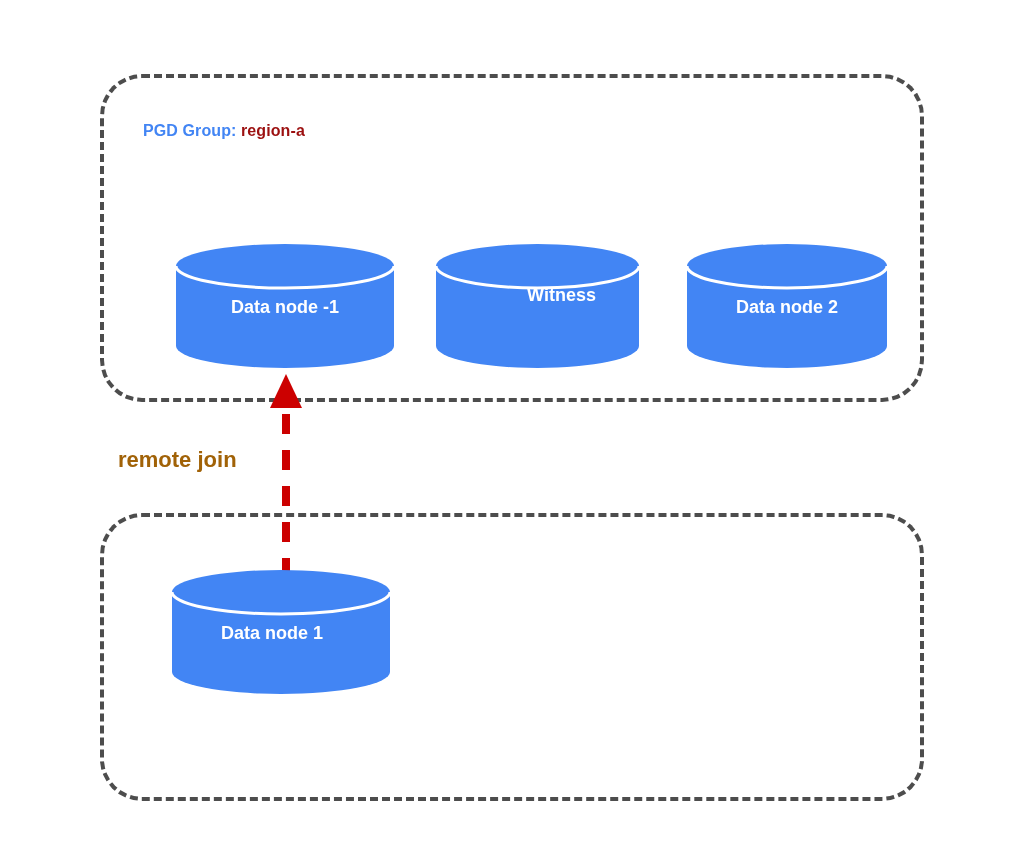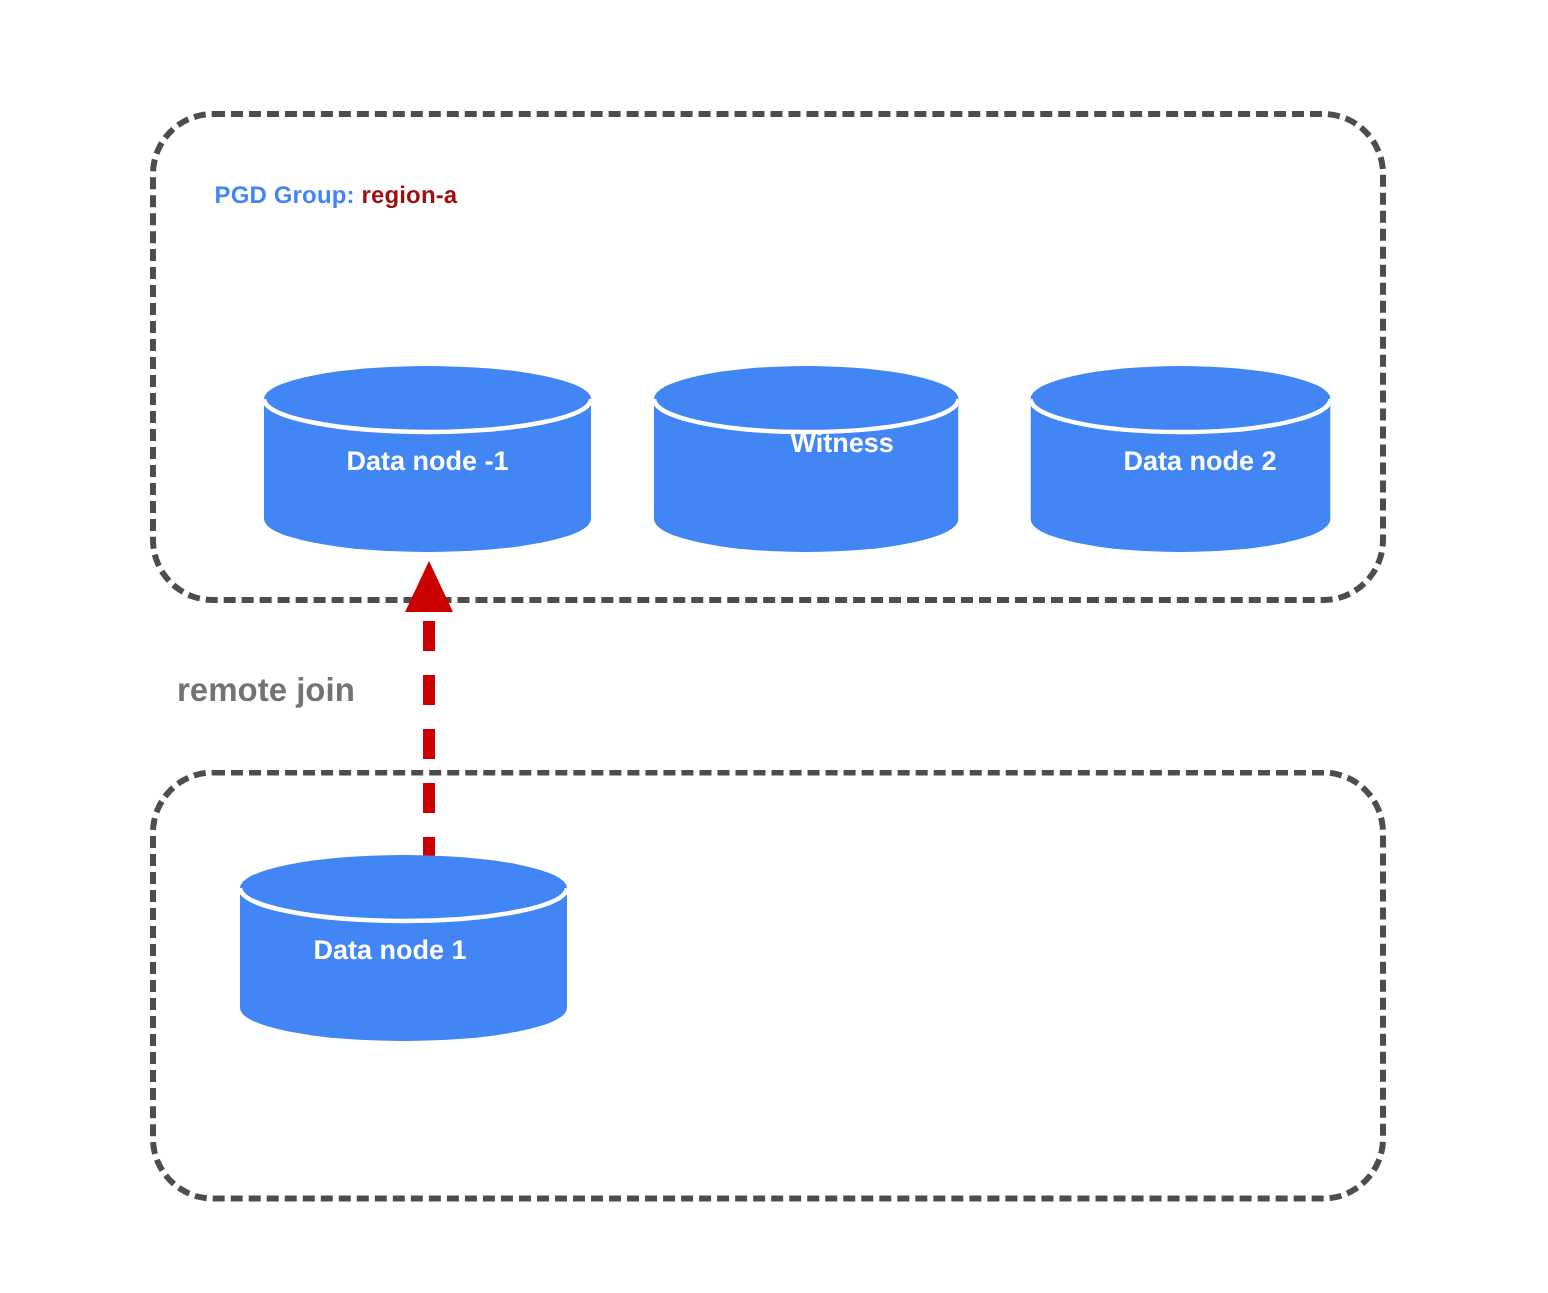--- a/index.html
+++ b/index.html
@@ -59,43 +59,43 @@
     color: #ffffff;
     font-size: 18px;
     font-weight: bold;
     line-height: 23px;
     z-index: 2;
     pointer-events: none;
   }
 
   #node-data-1   { left: 176px; top: 244px; width: 218px; height: 124px; }
   #node-witness  { left: 436px; top: 244px; width: 203px; height: 124px; }
-  #node-data-2   { left: 687px; top: 244px; width: 200px; height: 124px; padding-left: 26px; }
-  #node-data-b-1 { left: 160px; top: 570px; width: 200px; height: 124px; }
+  #node-data-2   { left: 687px; top: 244px; width: 200px; height: 124px; }
+  #node-data-b-1 { left: 172px; top: 570px; width: 200px; height: 124px; }
 
   #node-data-1   .cyl-label,
   #node-data-2   .cyl-label,
   #node-data-b-1 .cyl-label { top: 52px; }
   #node-witness  .cyl-label { top: 40px; padding-left: 24px; }
 
   
   #remote-join-connector {
     position: absolute;
     left: 262px;
     top: 370px;
     width: 48px;
     height: 210px;
   }
   #remote-join-label {
     position: absolute;
     left: 118px;
     top: 447px;
     font-size: 22px;
     font-weight: bold;
-    color: #737373;
+    color: #a16207;
     white-space: nowrap;
   }
 </style>
 </head>
 <body>
 
 <div id="canvas">
 
   <div id="group-a-box" class="group-box"></div>
 

